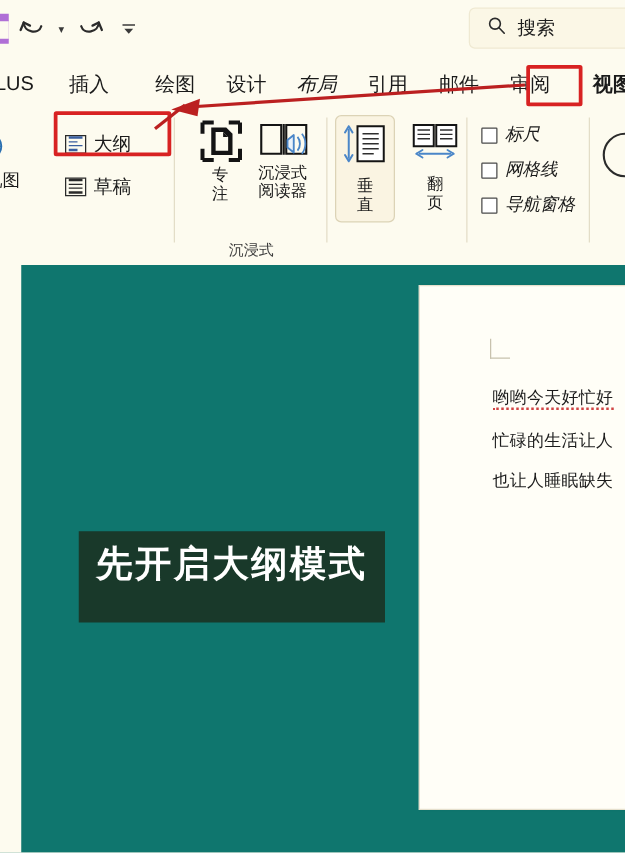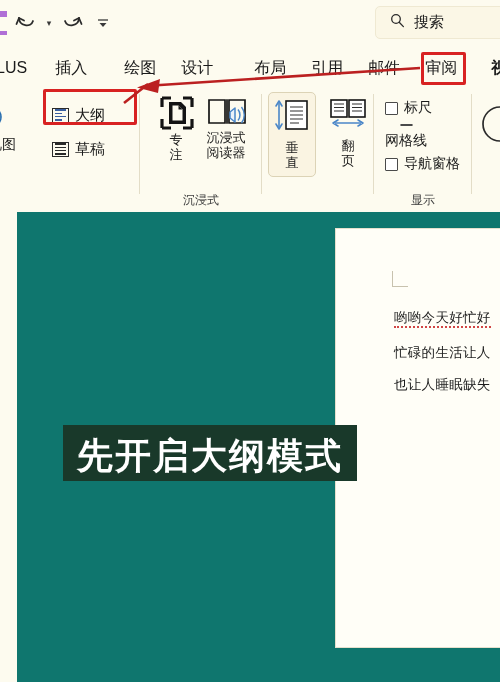--- a/index.html
+++ b/index.html
@@ -99,21 +99,21 @@
   .focus-icon {
     width: 32px; height: 32px; position: relative;
   }
   .reader-icon { width: 40px; height: 30px; position: relative; }
 
   .selbox {
     background: #faf4e2; border: 1px solid #dcd3b6; border-radius: 5px;
   }
 
   
-  .chk { display: flex; align-items: center; gap: 6px; height: 24px; }
+  .chk { display: flex; align-items: center; gap: 6px; height: 24px; font-style: italic; }
   .chkbox {
     width: 13px; height: 13px; border: 1.3px solid #4a4a4a; background: #fff;
     border-radius: 1px;
   }
   .chk .lbl { font-size: 14px; color: #1a1a1a; white-space: nowrap; }
 
   
   .docarea {
     position: absolute; left: 17px; top: 212px; width: 500px; height: 470px;
     background: #0f766e;
@@ -133,22 +133,22 @@
   }
   .doc-line .sq { border-bottom: 2px dotted #d04545; padding-bottom: 1px; }
   .l1 { top: 80px; }
   .l2 { top: 115px; }
   .l3 { top: 147px; }
 
   
   .caption {
     position: absolute; left: 63px; top: 425px;
     background: #19392a; color: #ffffff;
-    font-size: 36px; font-weight: bold; letter-spacing: 2px;
-    padding: 7px 14px 0 14px;
+    font-size: 29px; font-weight: bold; letter-spacing: 2px;
+    padding: 7px 14px 26px 14px;
     white-space: nowrap;
   }
 
   
   .redbox { position: absolute; border: 3px solid #d82222; border-radius: 2px; }
   .redbox-tab { left: 421px; top: 52px; width: 45px; height: 33px; }
   .redbox-outline { left: 43px; top: 89px; width: 94px; height: 36px; }
   .arrow-svg { position: absolute; left: 0; top: 0; width: 500px; height: 682px; pointer-events: none; }
 </style>
 </head>
@@ -194,21 +194,21 @@
       </span>
       <span class="search-ph">搜索</span>
     </div>
   </div>
 
   <div class="tabstrip">
     <span class="tab" style="margin-left:-4px;">LUS</span>
     <span class="tab" style="margin-left:28px;">插入</span>
     <span class="tab" style="margin-left:37px;">绘图</span>
     <span class="tab" style="margin-left:25px;">设计</span>
-    <span class="tab" style="margin-left:41px;">布局</span>
+    <span class="tab" style="margin-left:24px;font-style:italic;">布局</span>
     <span class="tab" style="margin-left:25px;">引用</span>
     <span class="tab" style="margin-left:25px;">邮件</span>
     <span class="tab" style="margin-left:25px;">审阅</span>
     <span class="tab active" style="margin-left:34px;">视图</span>
 
   </div>
 
   <div class="ribbon">
 
     <div class="grp" style="left:0; width:140px;">
@@ -309,31 +309,30 @@
       <div class="grp-sep" style="left:111px;"></div>
     </div>
 
     <div class="grp" style="left:374px; width:98px;">
 
       <div class="chk" style="position:absolute; left:11px; top:10px;">
         <span class="chkbox"></span>
         <span class="lbl">标尺</span>
       </div>
 
-      <div class="chk" style="position:absolute; left:11px; top:38px;flex-direction:column;">
+      <div class="chk" style="position:absolute; left:11px; top:38px;">
         <span class="chkbox"></span>
         <span class="lbl">网格线</span>
       </div>
 
       <div class="chk" style="position:absolute; left:11px; top:66px;">
         <span class="chkbox"></span>
         <span class="lbl">导航窗格</span>
       </div>
 
-      <div class="grp-label">显示</div>
       <div class="grp-sep" style="left:97px;"></div>
     </div>
 
     <div class="grp" style="left:472px; width:28px;">
       <div style="position:absolute; left:8px; top:18px;">
         <svg width="40" height="40" viewBox="0 0 40 40">
           <circle cx="20" cy="20" r="17" stroke="#2b2b2b" stroke-width="1.7" fill="none"></circle>
         </svg>
       </div>
     </div>

